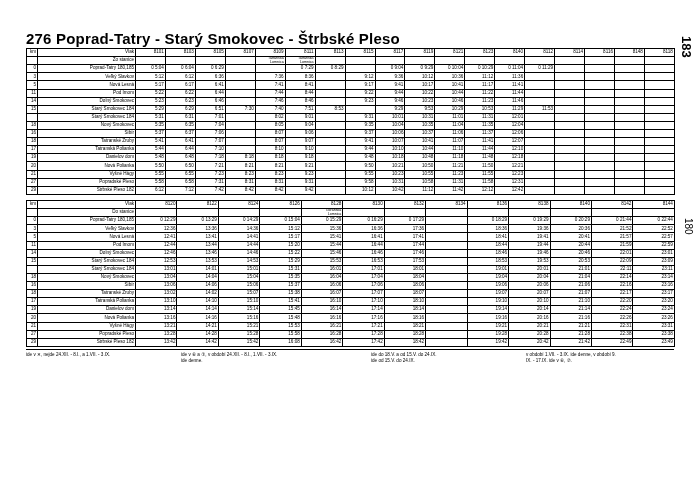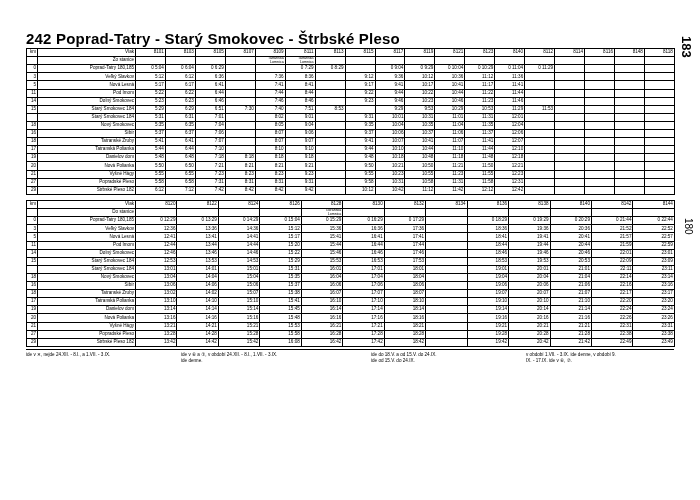--- a/index.html
+++ b/index.html
@@ -31,21 +31,21 @@
   .notes .c2{left:155px;width:180px;}
   .notes .c3{left:345px;width:155px;}
   .notes .c4{left:500px;width:150px;}
   .rule{position:absolute;left:26px;width:648px;border-top:0.6px solid #000;}
 </style>
 </head>
 <body>
 
 <div class="page">
 
-  <div class="title">242   Poprad-Tatry - Starý Smokovec - Štrbské Pleso</div>
+  <div class="title">276   Poprad-Tatry - Starý Smokovec - Štrbské Pleso</div>
 
   <div class="side-num a">183</div>
   <div class="side-num b">180</div>
 
   <table class="sched" id="tbl-top" style="left:26px;top:48px;width:648px;">
       <colgroup>
         <col style="width:11px">
         <col style="width:98px">
         <col style="width:29.94px">
         <col style="width:29.94px">

